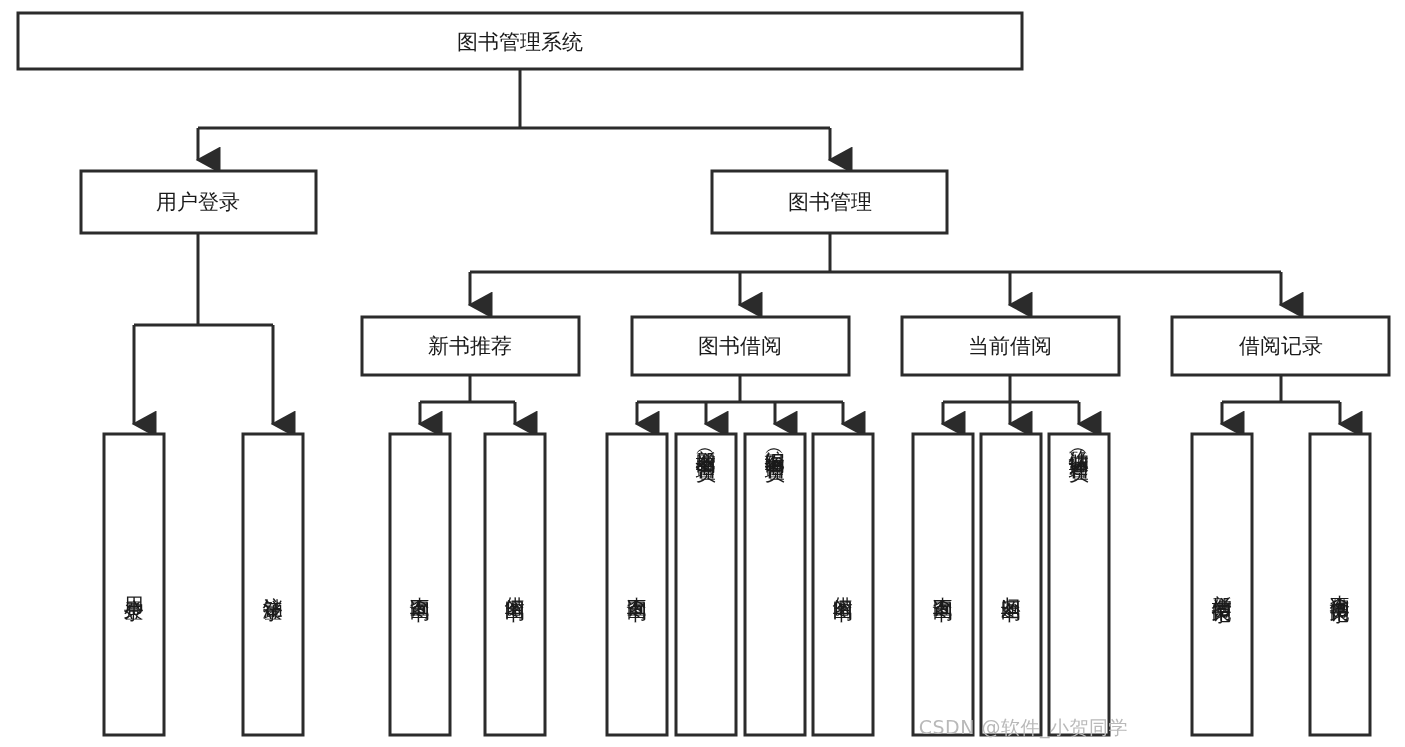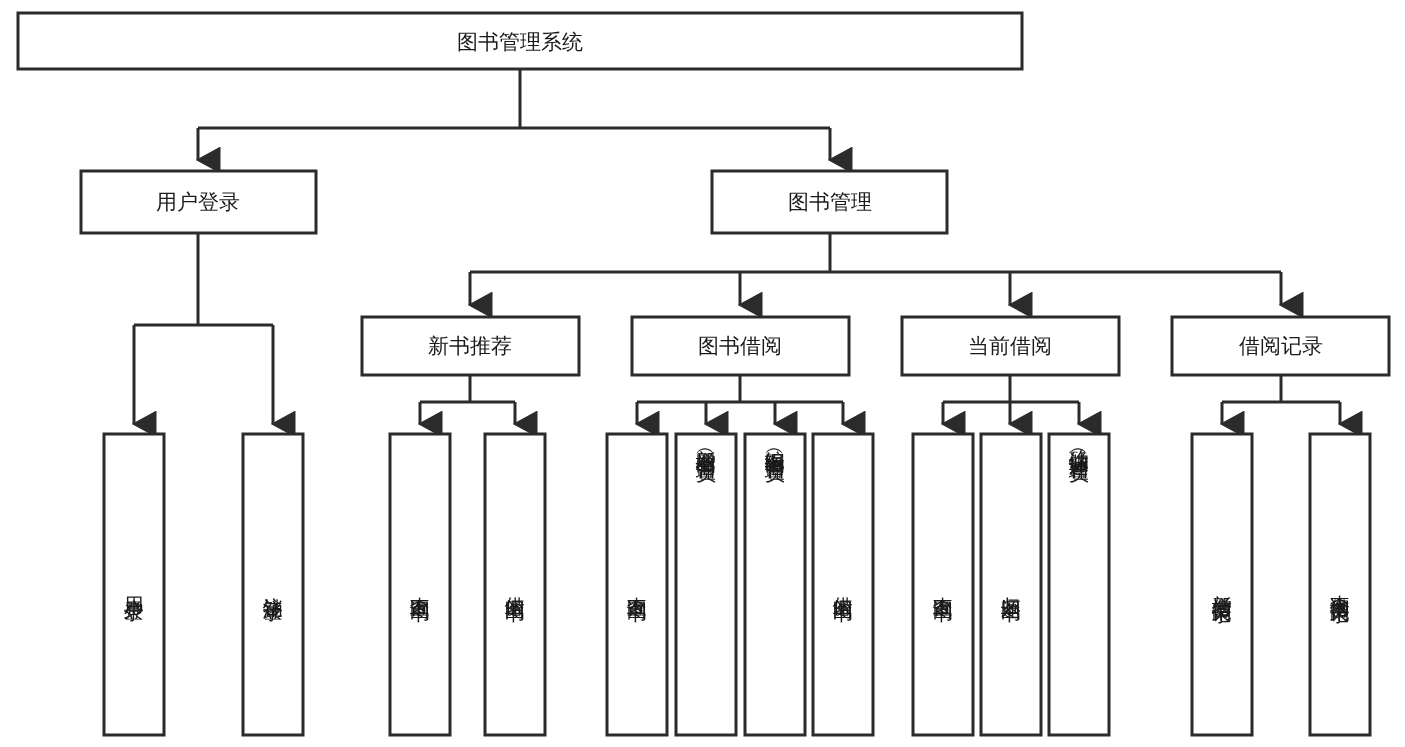--- a/index.html
+++ b/index.html
@@ -232,14 +232,15 @@
     <span class="leaf-label">确认归还（管理员）</span>
   </div>
 
   <div class="leaf-label-wrap" style="left:1192px; top:434px; width:60px; height:301px;">
     <span class="leaf-label">新增借阅记录</span>
   </div>
   <div class="leaf-label-wrap" style="left:1310px; top:434px; width:60px; height:301px;">
     <span class="leaf-label">查询借阅记录</span>
   </div>
 
+  <div class="watermark">CSDN @软件_小贺同学</div>
 
 </div>
 
 </body></html>

